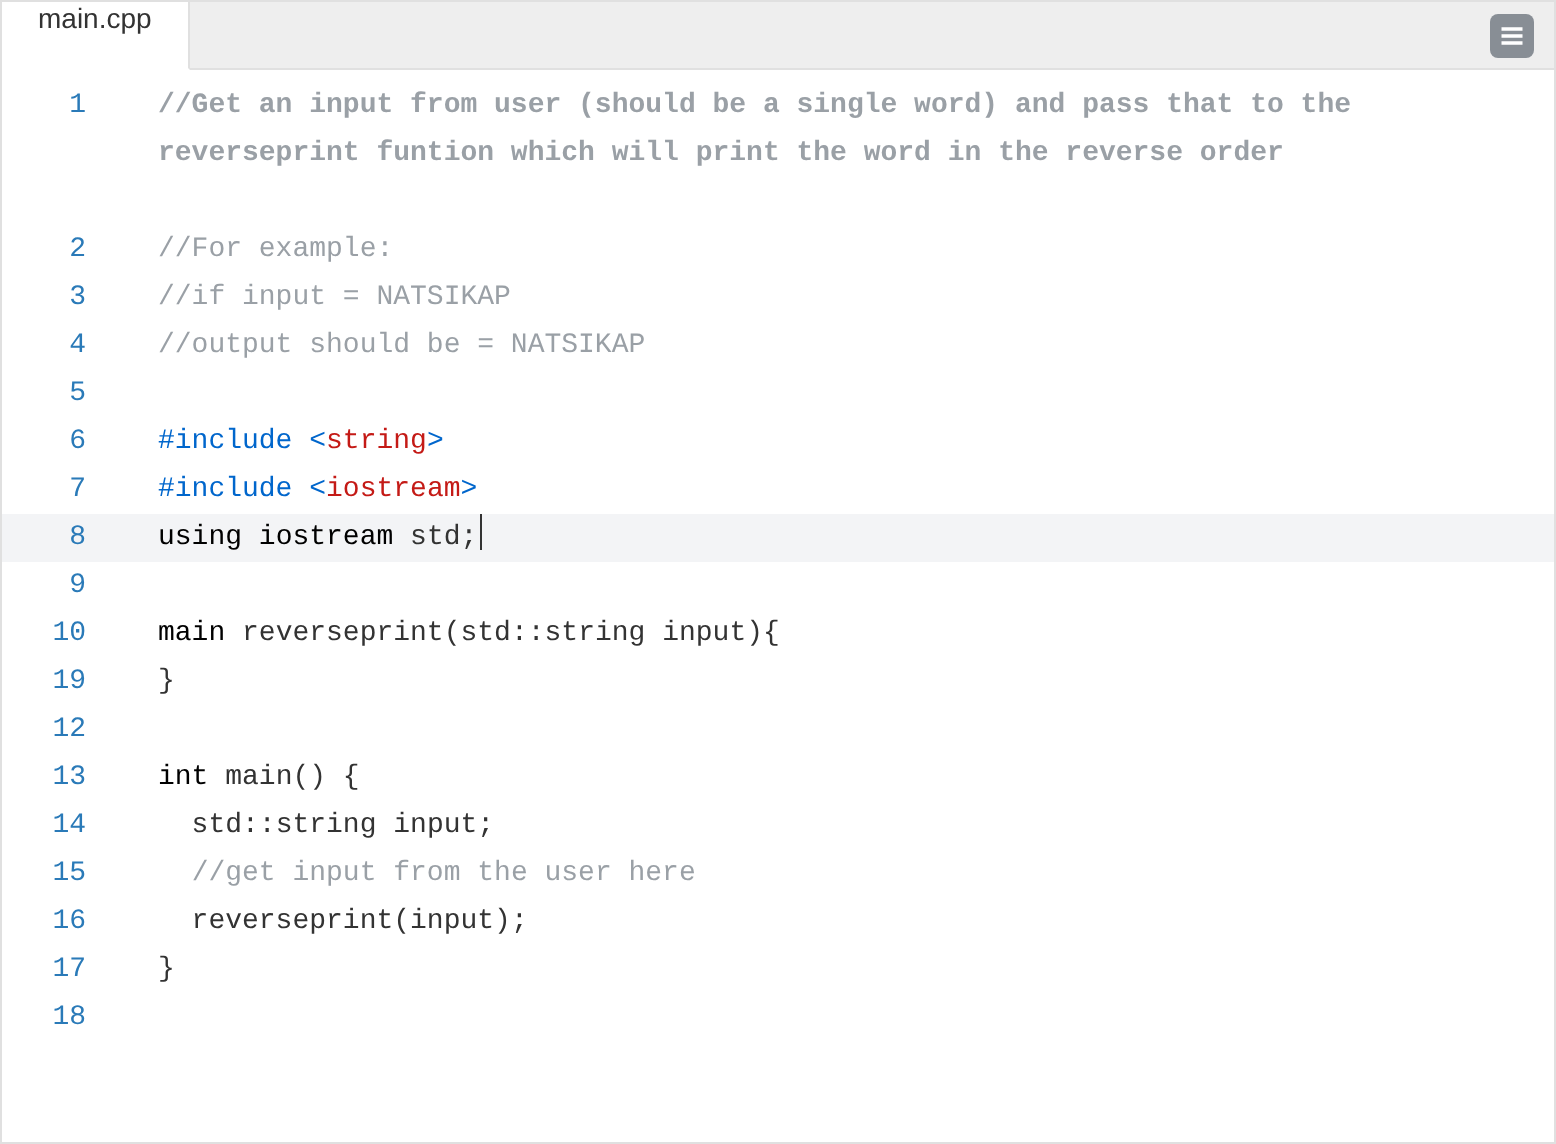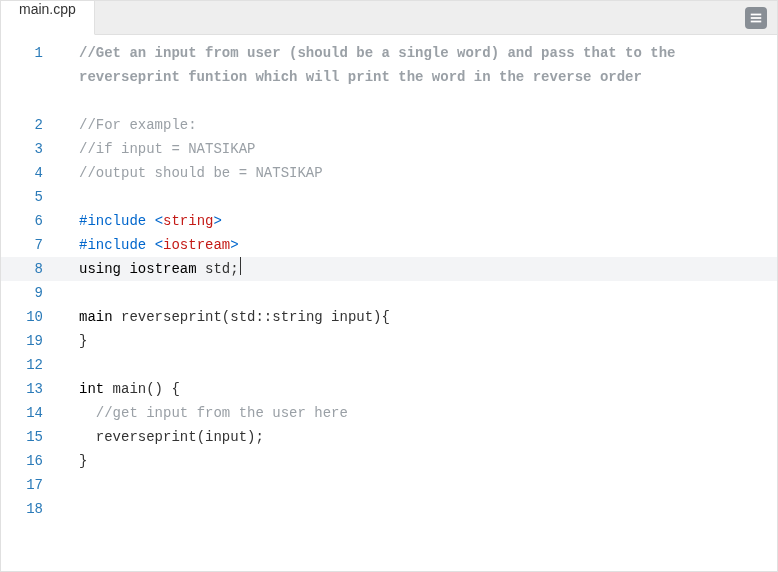--- a/index.html
+++ b/index.html
@@ -160,18 +160,19 @@
         <div class="code-line"><span><span class="tok-comment">//output should be = NATSIKAP</span></span></div>
         <div class="code-line"><span></span></div>
         <div class="code-line"><span><span class="tok-preproc">#include </span><span class="tok-angle">&lt;</span><span class="tok-include">string</span><span class="tok-angle">&gt;</span></span></div>
         <div class="code-line"><span><span class="tok-preproc">#include </span><span class="tok-angle">&lt;</span><span class="tok-include">iostream</span><span class="tok-angle">&gt;</span></span></div>
         <div class="code-line row-highlight"><span><span class="tok-keyword">using </span><span class="tok-keyword">iostream </span><span>std</span><span class="tok-punct">;</span></span><span class="cursor"></span></div>
         <div class="code-line"><span></span></div>
         <div class="code-line"><span><span class="tok-keyword">main </span><span class="tok-func">reverseprint</span><span class="tok-punct">(</span><span>std</span><span class="tok-punct">::</span><span>string input</span><span class="tok-punct">){</span></span></div>
         <div class="code-line"><span><span class="tok-punct">}</span></span></div>
         <div class="code-line"><span></span></div>
         <div class="code-line"><span><span class="tok-keyword">int </span><span class="tok-func">main</span><span class="tok-punct">() {</span></span></div>
+        <div class="code-line"><span><span>  std</span><span class="tok-punct">::</span><span>string input</span><span class="tok-punct">;</span></span></div>
         <div class="code-line"><span><span>  </span><span class="tok-comment">//get input from the user here</span></span></div>
         <div class="code-line"><span><span>  reverseprint</span><span class="tok-punct">(</span><span>input</span><span class="tok-punct">);</span></span></div>
         <div class="code-line"><span><span class="tok-punct">}</span></span></div>
       </div>
   </div>
 </div>
 
 </body></html>

